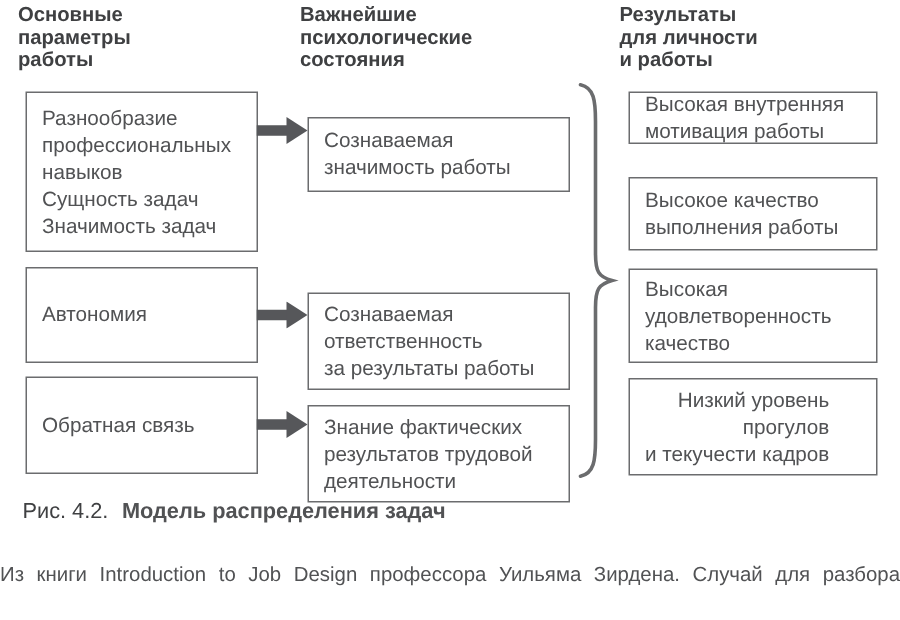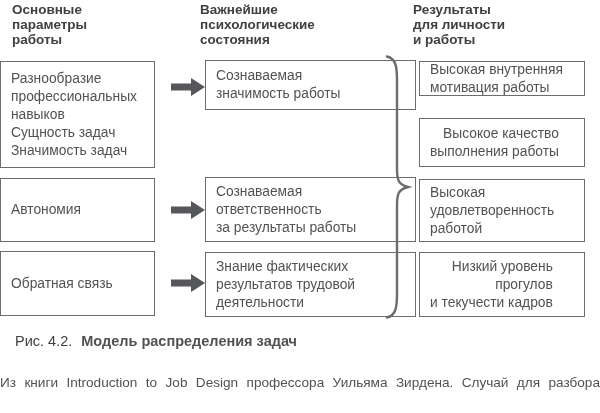--- a/index.html
+++ b/index.html
@@ -30,31 +30,31 @@
     border: 1.5px solid var(--border, #6b6c6e);
     background: #ffffff;
     display: flex;
     align-items: center;
     padding: 3px 6px 3px 10px;
     font-size: 13.8px;
     line-height: 18px;
     color: var(--text, #515254);
     white-space: pre-line;
   }
-  .col-left   { left: 0;  width: 155px; }
-  .col-middle { left: 205px; width: 211px; }
+  .col-left   { left: 17px;  width: 155px; }
+  .col-middle { left: 205px; width: 175px; margin-top: 18px; }
   .col-right  { left: 419px; width: 166px; }
   .l1 { top: 61px;  height: 107px; }
   .l2 { top: 178px; height: 64px;  }
   .l3 { top: 251px; height: 65px;  }
   .m1 { top: 60px;  height: 50px;  }
   .m2 { top: 177px; height: 65px;  }
   .m3 { top: 252px; height: 65px;  }
   .r1 { top: 61px;  height: 35px;  }
-  .r2 { top: 118px; height: 49px; text-align: right;  }
+  .r2 { top: 118px; height: 49px;  }
   .r3 { top: 179px; height: 63px;  }
   .r4 { top: 252px; height: 65px; text-align: right;  }
   .arrow {
     position: absolute;
     left: 171px;
     width: 35px;
     height: 18px;
     color: var(--arrow, #56575a);
   }
   .arrow.a1 { top: 78px;  }
@@ -123,21 +123,21 @@
   <div class="box col-middle m3">Знание фактических
 результатов трудовой
 деятельности</div>
 
   <div class="box col-right r1">Высокая внутренняя
 мотивация работы</div>
   <div class="box col-right r2">Высокое качество
 выполнения работы</div>
   <div class="box col-right r3">Высокая
 удовлетворенность
-работой</div>
+качество</div>
   <div class="box col-right r4">Низкий уровень
 прогулов
 и текучести кадров</div>
 
   <svg class="arrow a1" viewBox="0 0 35 18" aria-hidden="true">
     <rect x="0" y="5.5" width="21" height="7" fill="currentColor"></rect>
     <polygon points="20,0 34,9 20,18" fill="currentColor"></polygon>
   </svg>
   <svg class="arrow a2" viewBox="0 0 35 18" aria-hidden="true">
     <rect x="0" y="5.5" width="21" height="7" fill="currentColor"></rect>

